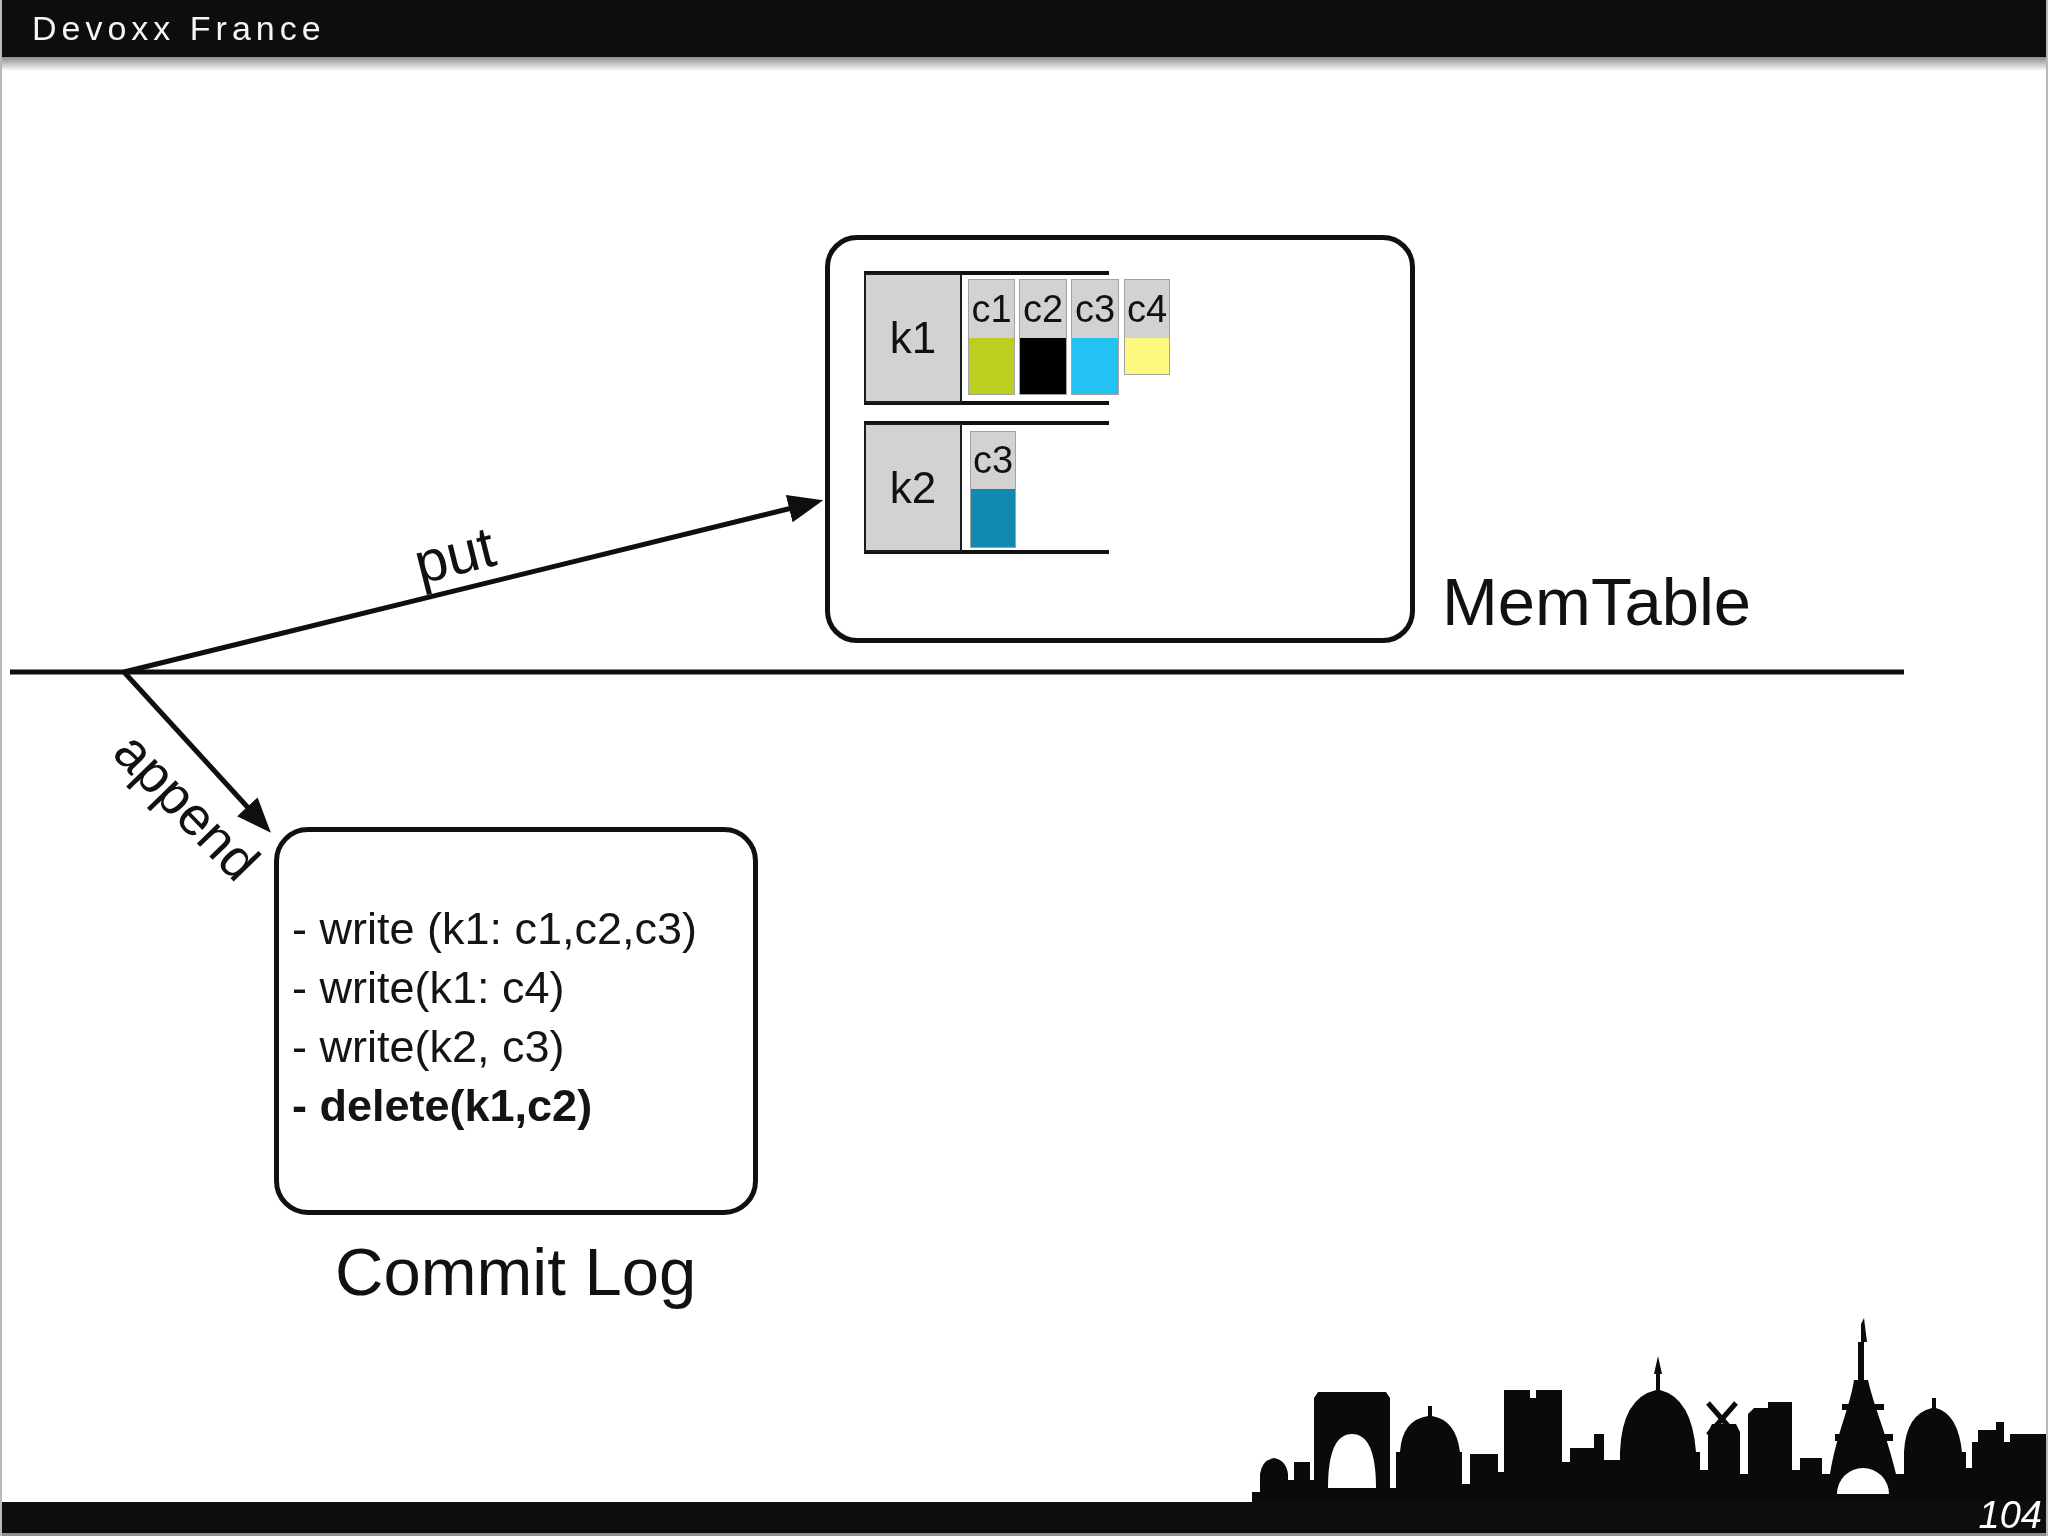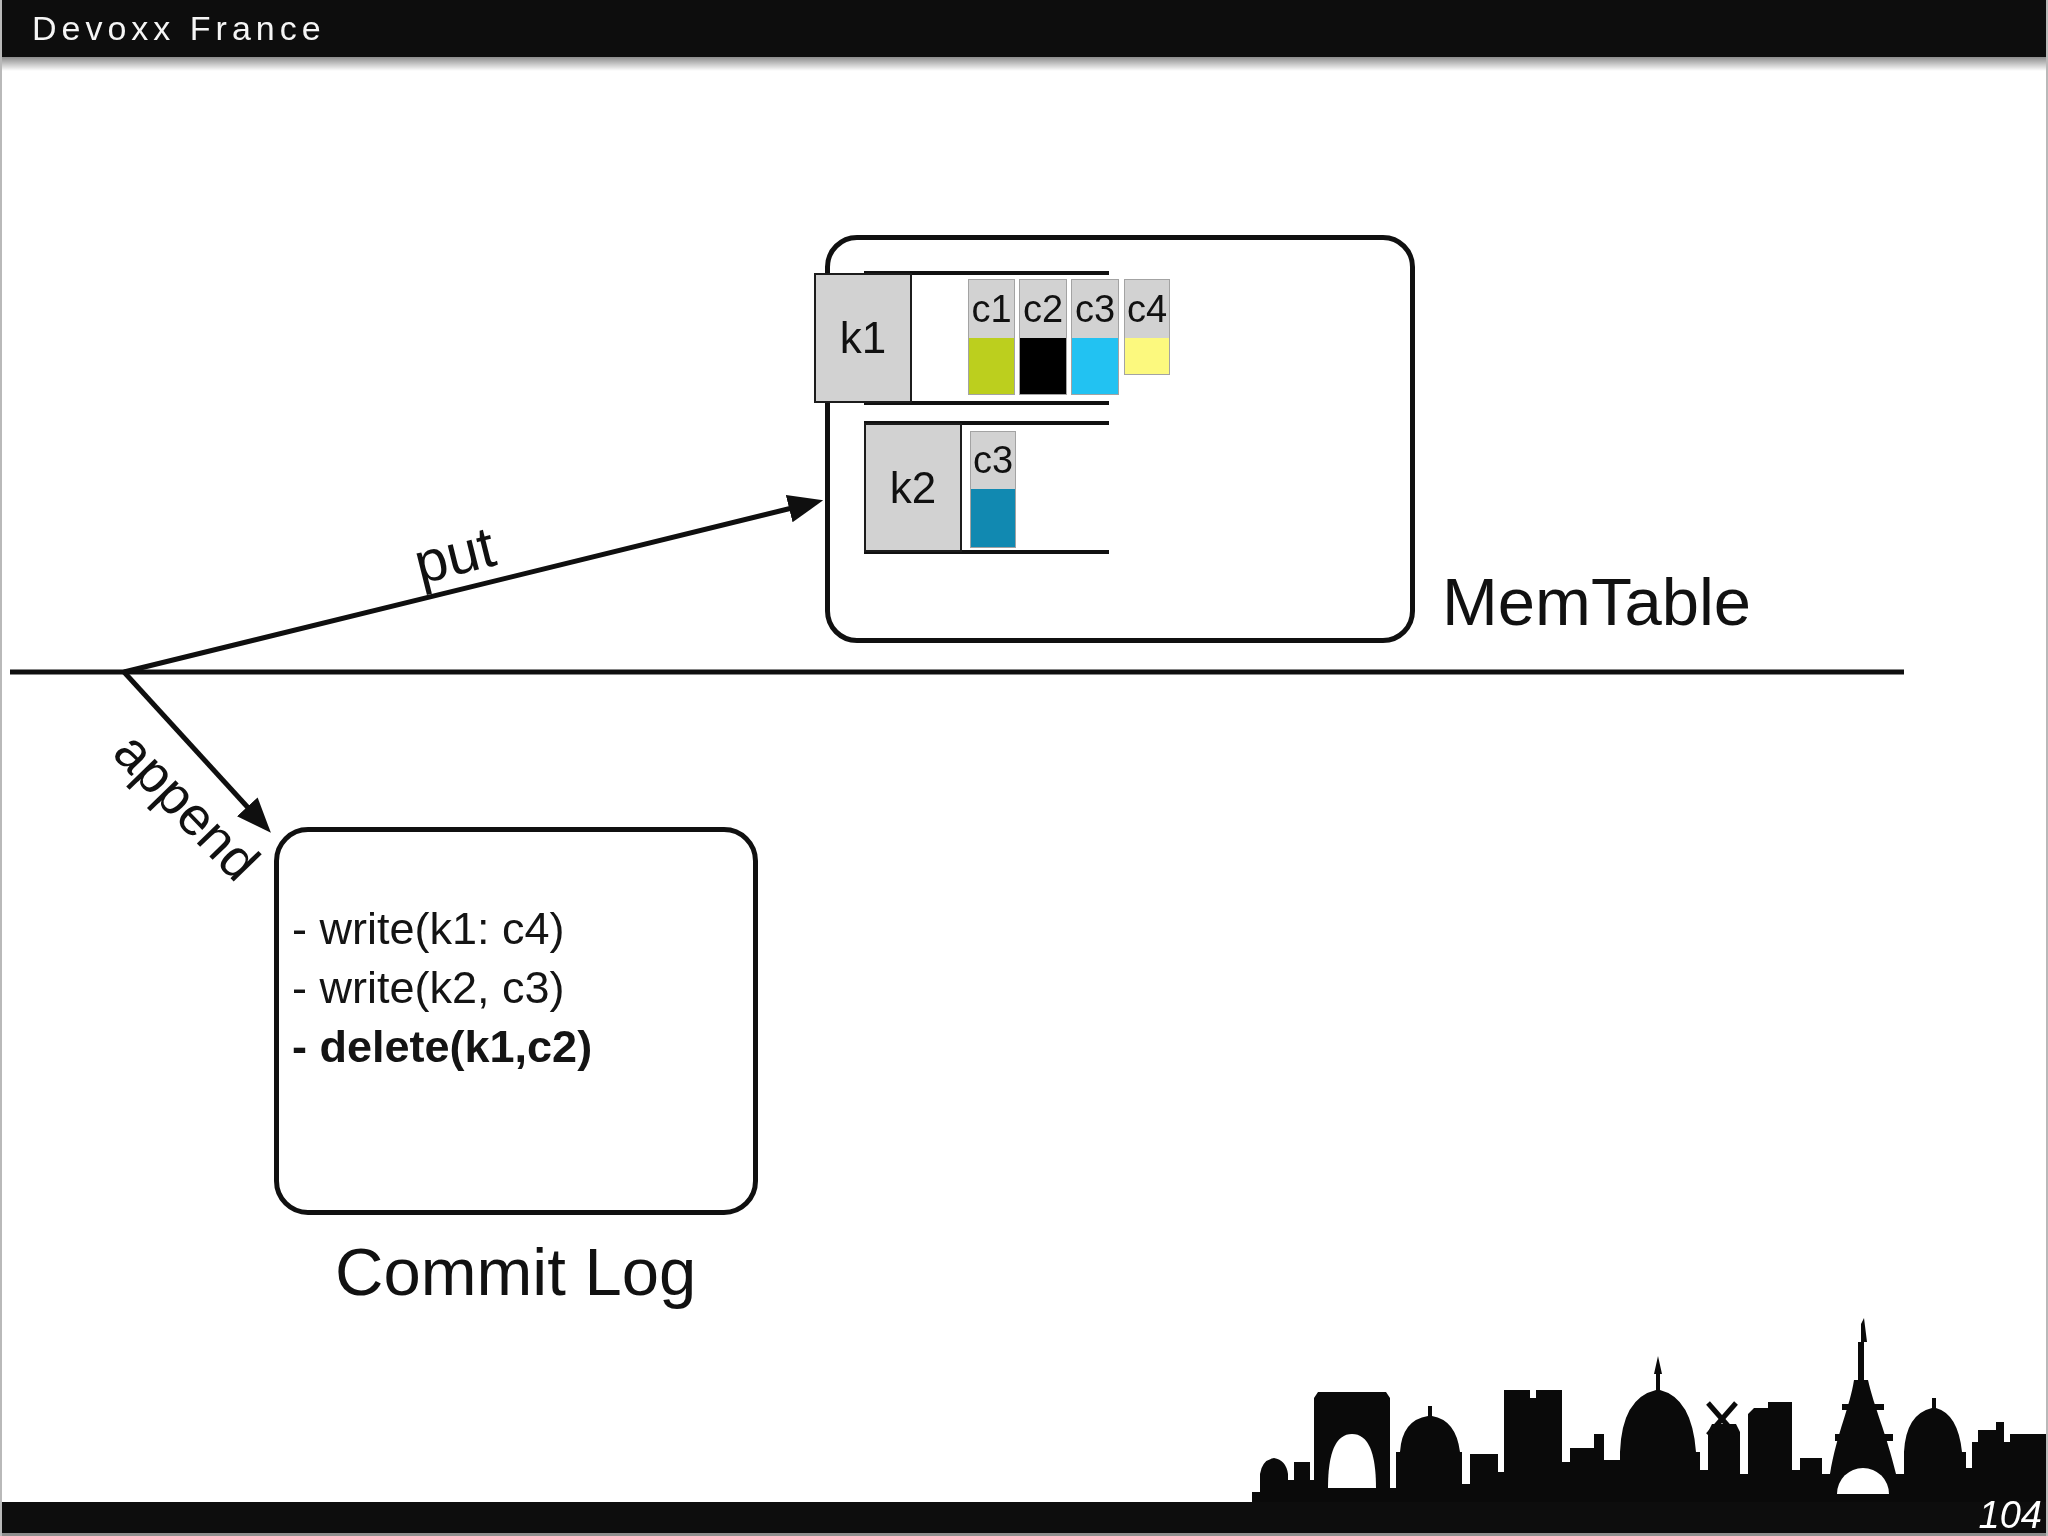--- a/index.html
+++ b/index.html
@@ -94,21 +94,21 @@
   <div class="arrow-label" id="append-label">append</div>
 
   <div class="memtable-box"></div>
 
   <div class="rowline" style="left:862px;top:271px;width:245px;"></div>
   <div class="rowline" style="left:862px;top:401px;width:245px;"></div>
 
   <div class="rowline" style="left:862px;top:421px;width:245px;"></div>
   <div class="rowline" style="left:862px;top:550px;width:245px;"></div>
 
-  <div class="keycell" style="left:812px;top:273px;height:130px;">k1</div>
+  <div class="keycell" style="left:862px;top:273px;height:130px;">k1</div>
   <div class="keycell" style="left:862px;top:423px;height:129px;">k2</div>
 
   <div class="colcell" style="left:966px;top:279px;width:47px;height:116px;">
     <div class="colhead" style="height:58px;">c1</div>
     <div class="colbody" style="background-color: rgb(188, 207, 30);"></div>
   </div>
   <div class="colcell" style="left:1017px;top:279px;width:48px;height:116px;">
     <div class="colhead" style="height:58px;">c2</div>
     <div class="colbody" style="background-color: rgb(0, 0, 0);"></div>
   </div>
@@ -123,20 +123,21 @@
 
   <div class="colcell" style="left:968px;top:431px;width:46px;height:117px;">
     <div class="colhead" style="height:57px;">c3</div>
     <div class="colbody" style="background-color: rgb(17, 137, 177);"></div>
   </div>
 
   <div class="big-label" style="left:1440px;top:563px;">MemTable</div>
 
   <div class="commitlog-box"></div>
   <div class="commit-entries">
+    <div class="commit-entry">- write (k1: c1,c2,c3)</div>
     <div class="commit-entry">- write(k1: c4)</div>
     <div class="commit-entry">- write(k2, c3)</div>
     <div class="commit-entry bold">- delete(k1,c2)</div>
   </div>
   <div class="big-label" style="left:333px;top:1233px;">Commit Log</div>
 
   <svg class="skyline" width="800" height="200" viewBox="0 0 800 200" preserveAspectRatio="none">
     <path fill="#0a0a0a" d="M0,200 L0,190 L8,190 L8,172
       Q10,158 22,156 Q34,158 36,172 L36,178
       L42,178 L42,160 L58,160 L58,178

